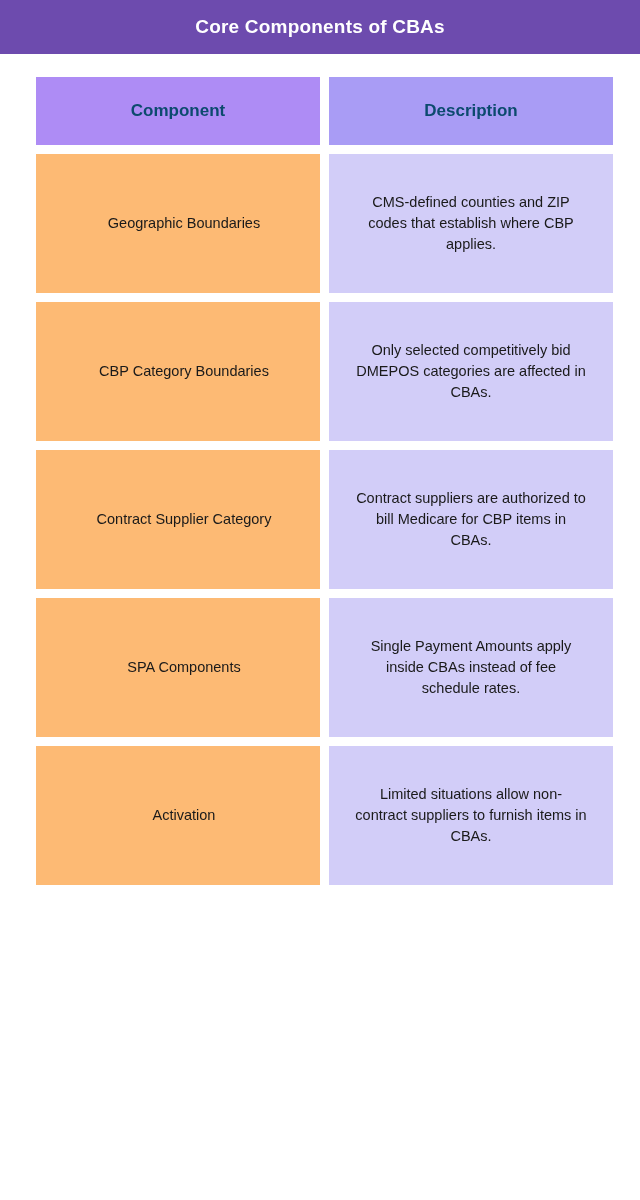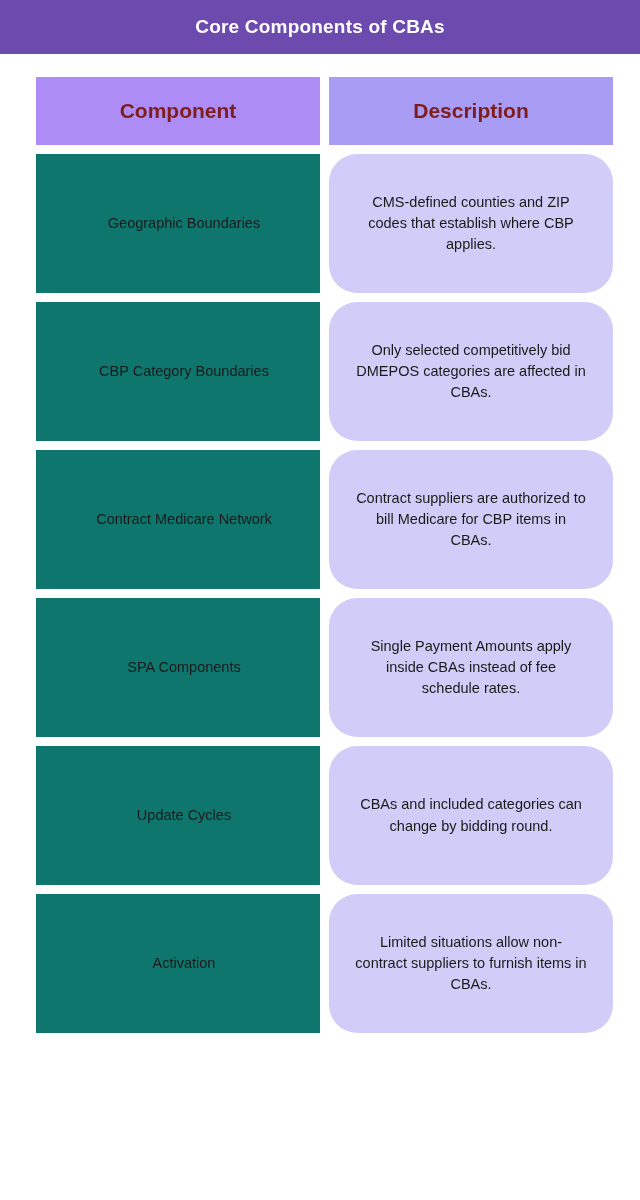--- a/index.html
+++ b/index.html
@@ -54,50 +54,49 @@
     margin: -9px;
     table-layout: fixed;
   }
   .table col.c1 { width: 284px; }
   .table col.c2 { width: 284px; }
 
   .th {
     height: 68px;
     text-align: center;
     vertical-align: middle;
-    font-size: 21px;
+    font-size: 17px;
     font-weight: bold;
-    color: #7f1d1d;
+    color: #0c4a6e;
     padding: 4px 14px;
     box-sizing: border-box;
   }
   .th-1 { background: #ae8cf5; }
   .th-2 { background: #a99cf5; }
 
   .td {
     height: 139px;
     text-align: center;
     vertical-align: middle;
     font-size: 14.5px;
     font-weight: normal;
     color: #1a1a1a;
     line-height: 1.45;
     padding: 8px 16px;
     box-sizing: border-box;
   }
   .td-1 {
-    background: #0f766e;
+    background: #fdba74;
     padding-left: 24px;
     padding-right: 12px;
   }
   .td-2 {
     background: #d2cdf8;
     padding-left: 26px;
     padding-right: 26px;
-    border-radius: 28px;
   }
 </style>
 </head>
 <body>
 
 <div class="page">
 
   <div class="banner">
     <div class="banner-title">Core Components of CBAs</div>
   </div>
@@ -117,30 +116,26 @@
       <tbody id="table-body">
           <tr>
             <td class="td td-1">Geographic Boundaries</td>
             <td class="td td-2">CMS-defined counties and ZIP codes that establish where CBP applies.</td>
           </tr>
           <tr>
             <td class="td td-1">CBP Category Boundaries</td>
             <td class="td td-2">Only selected competitively bid DMEPOS categories are affected in CBAs.</td>
           </tr>
           <tr>
-            <td class="td td-1">Contract Medicare Network</td>
+            <td class="td td-1">Contract Supplier Category</td>
             <td class="td td-2">Contract suppliers are authorized to bill Medicare for CBP items in CBAs.</td>
           </tr>
           <tr>
             <td class="td td-1">SPA Components</td>
             <td class="td td-2">Single Payment Amounts apply inside CBAs instead of fee schedule rates.</td>
-          </tr>
-          <tr>
-            <td class="td td-1">Update Cycles</td>
-            <td class="td td-2">CBAs and included categories can change by bidding round.</td>
           </tr>
           <tr>
             <td class="td td-1">Activation</td>
             <td class="td td-2">Limited situations allow non-contract suppliers to furnish items in CBAs.</td>
           </tr>
         </tbody>
     </table>
   </div>
 
 </div>

